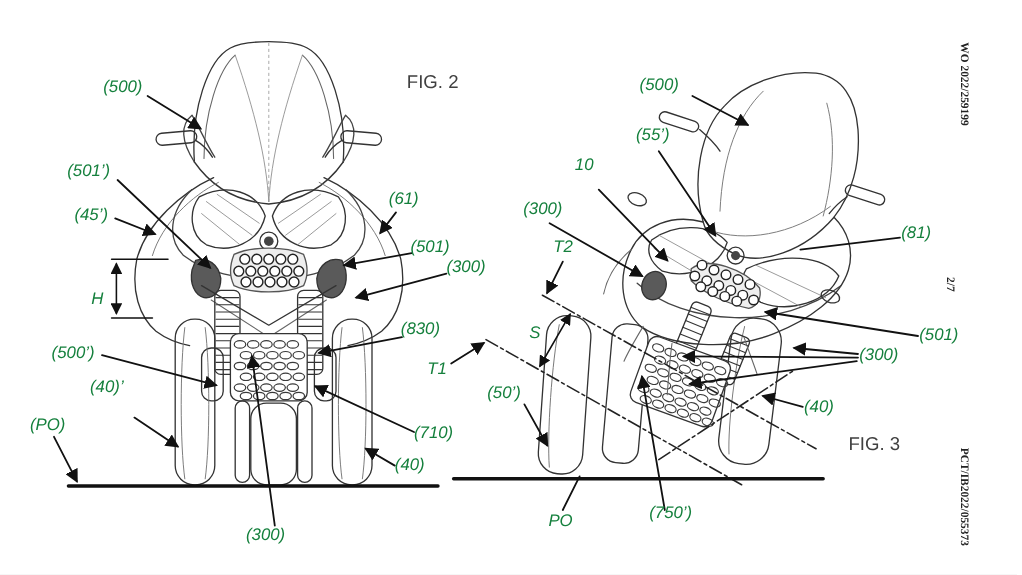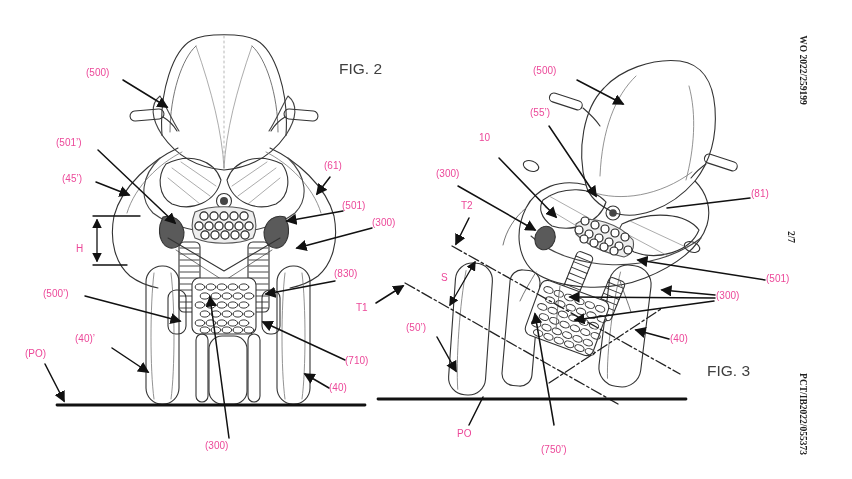--- a/index.html
+++ b/index.html
@@ -2,22 +2,22 @@
 <html><head>
 <meta charset="utf-8">
 <style>
   html,body{margin:0;padding:0;background:#e8e8e8;}
   #sheet{
     position:relative;width:852px;height:479px;background:#ffffff;
     overflow:hidden;font-family:"Liberation Sans",sans-serif;
   }
   #artwork{position:absolute;left:0;top:0;width:852px;height:479px;}
   .ref-label{
-    position:absolute;font-size:10px;line-height:15px;color:#ec4899;
-    white-space:nowrap;letter-spacing:0px;
+    position:absolute;font-size:14px;line-height:15px;color:#15803d;
+    white-space:nowrap;letter-spacing:0px;font-style:italic;
   }
   .fig-title{
     position:absolute;font-size:15.5px;line-height:16px;color:#404040;
     white-space:nowrap;
   }
   #fig2-title{left:339px;top:61px;}
   #fig3-title{left:707px;top:363px;}
   .edge-text{
     position:absolute;font-family:"Liberation Serif",serif;font-weight:bold;
     font-size:9.5px;color:#222;white-space:nowrap;
@@ -306,39 +306,39 @@
   <div id="fig2-labels">
       <div class="ref-label" style="left: 86px; top: 65px;">(500)</div>
       <div class="ref-label" style="left: 56px; top: 135px;">(501’)</div>
       <div class="ref-label" style="left: 62px; top: 171px;">(45’)</div>
       <div class="ref-label" style="left: 324px; top: 158px;">(61)</div>
       <div class="ref-label" style="left: 342px; top: 198px;">(501)</div>
       <div class="ref-label" style="left: 372px; top: 215px;">(300)</div>
       <div class="ref-label" style="left: 76px; top: 241px;">H</div>
       <div class="ref-label" style="left: 334px; top: 266px;">(830)</div>
       <div class="ref-label" style="left: 43px; top: 286px;">(500’)</div>
-      <div class="ref-label" style="left: 75px; top: 331px;">(40)’</div>
+      <div class="ref-label" style="left: 75px; top: 315px;">(40)’</div>
       <div class="ref-label" style="left: 25px; top: 346px;">(PO)</div>
       <div class="ref-label" style="left: 345px; top: 353px;">(710)</div>
       <div class="ref-label" style="left: 329px; top: 380px;">(40)</div>
       <div class="ref-label" style="left: 205px; top: 438px;">(300)</div>
       <div class="ref-label" style="left: 356px; top: 300px;">T1</div>
     </div>
   <div id="fig3-labels">
       <div class="ref-label" style="left: 533px; top: 63px;">(500)</div>
       <div class="ref-label" style="left: 530px; top: 105px;">(55’)</div>
       <div class="ref-label" style="left: 479px; top: 130px;">10</div>
       <div class="ref-label" style="left: 436px; top: 166px;">(300)</div>
       <div class="ref-label" style="left: 461px; top: 198px;">T2</div>
       <div class="ref-label" style="left: 751px; top: 186px;">(81)</div>
       <div class="ref-label" style="left: 766px; top: 271px;">(501)</div>
       <div class="ref-label" style="left: 716px; top: 288px;">(300)</div>
       <div class="ref-label" style="left: 441px; top: 270px;">S</div>
       <div class="ref-label" style="left: 406px; top: 320px;">(50’)</div>
       <div class="ref-label" style="left: 670px; top: 331px;">(40)</div>
       <div class="ref-label" style="left: 457px; top: 426px;">PO</div>
-      <div class="ref-label" style="left: 541px; top: 442px;">(750’)</div>
+      <div class="ref-label" style="left: 541px; top: 420px;">(750’)</div>
     </div>
 
   <div class="edge-text" id="pub-number">WO 2022/259199</div>
   <div class="edge-text" id="sheet-number">2/7</div>
   <div class="edge-text" id="app-number">PCT/IB2022/055373</div>
 </div>
 
 </body></html>

